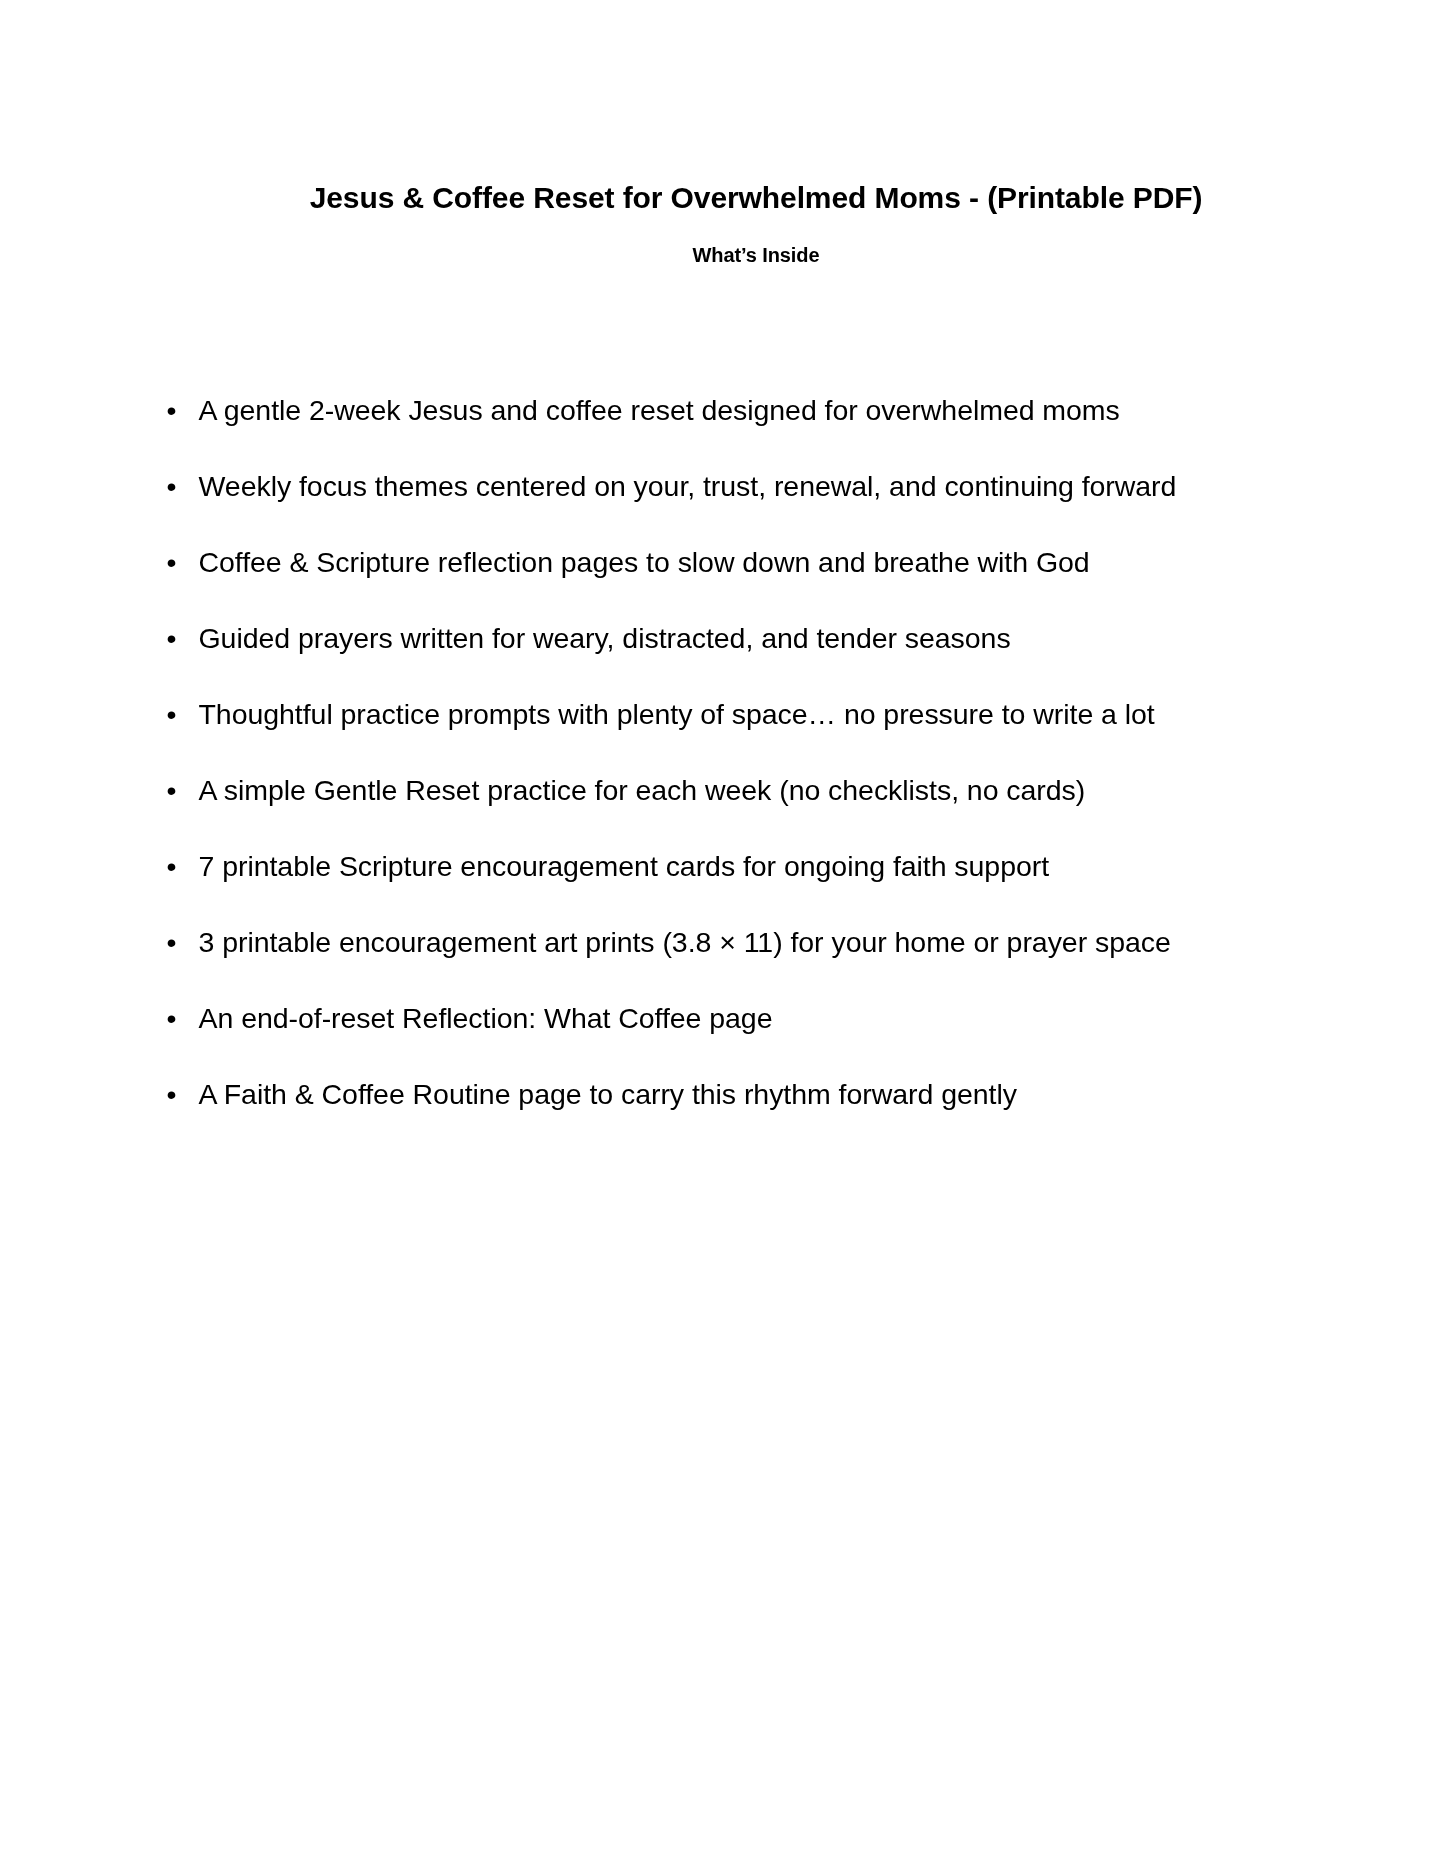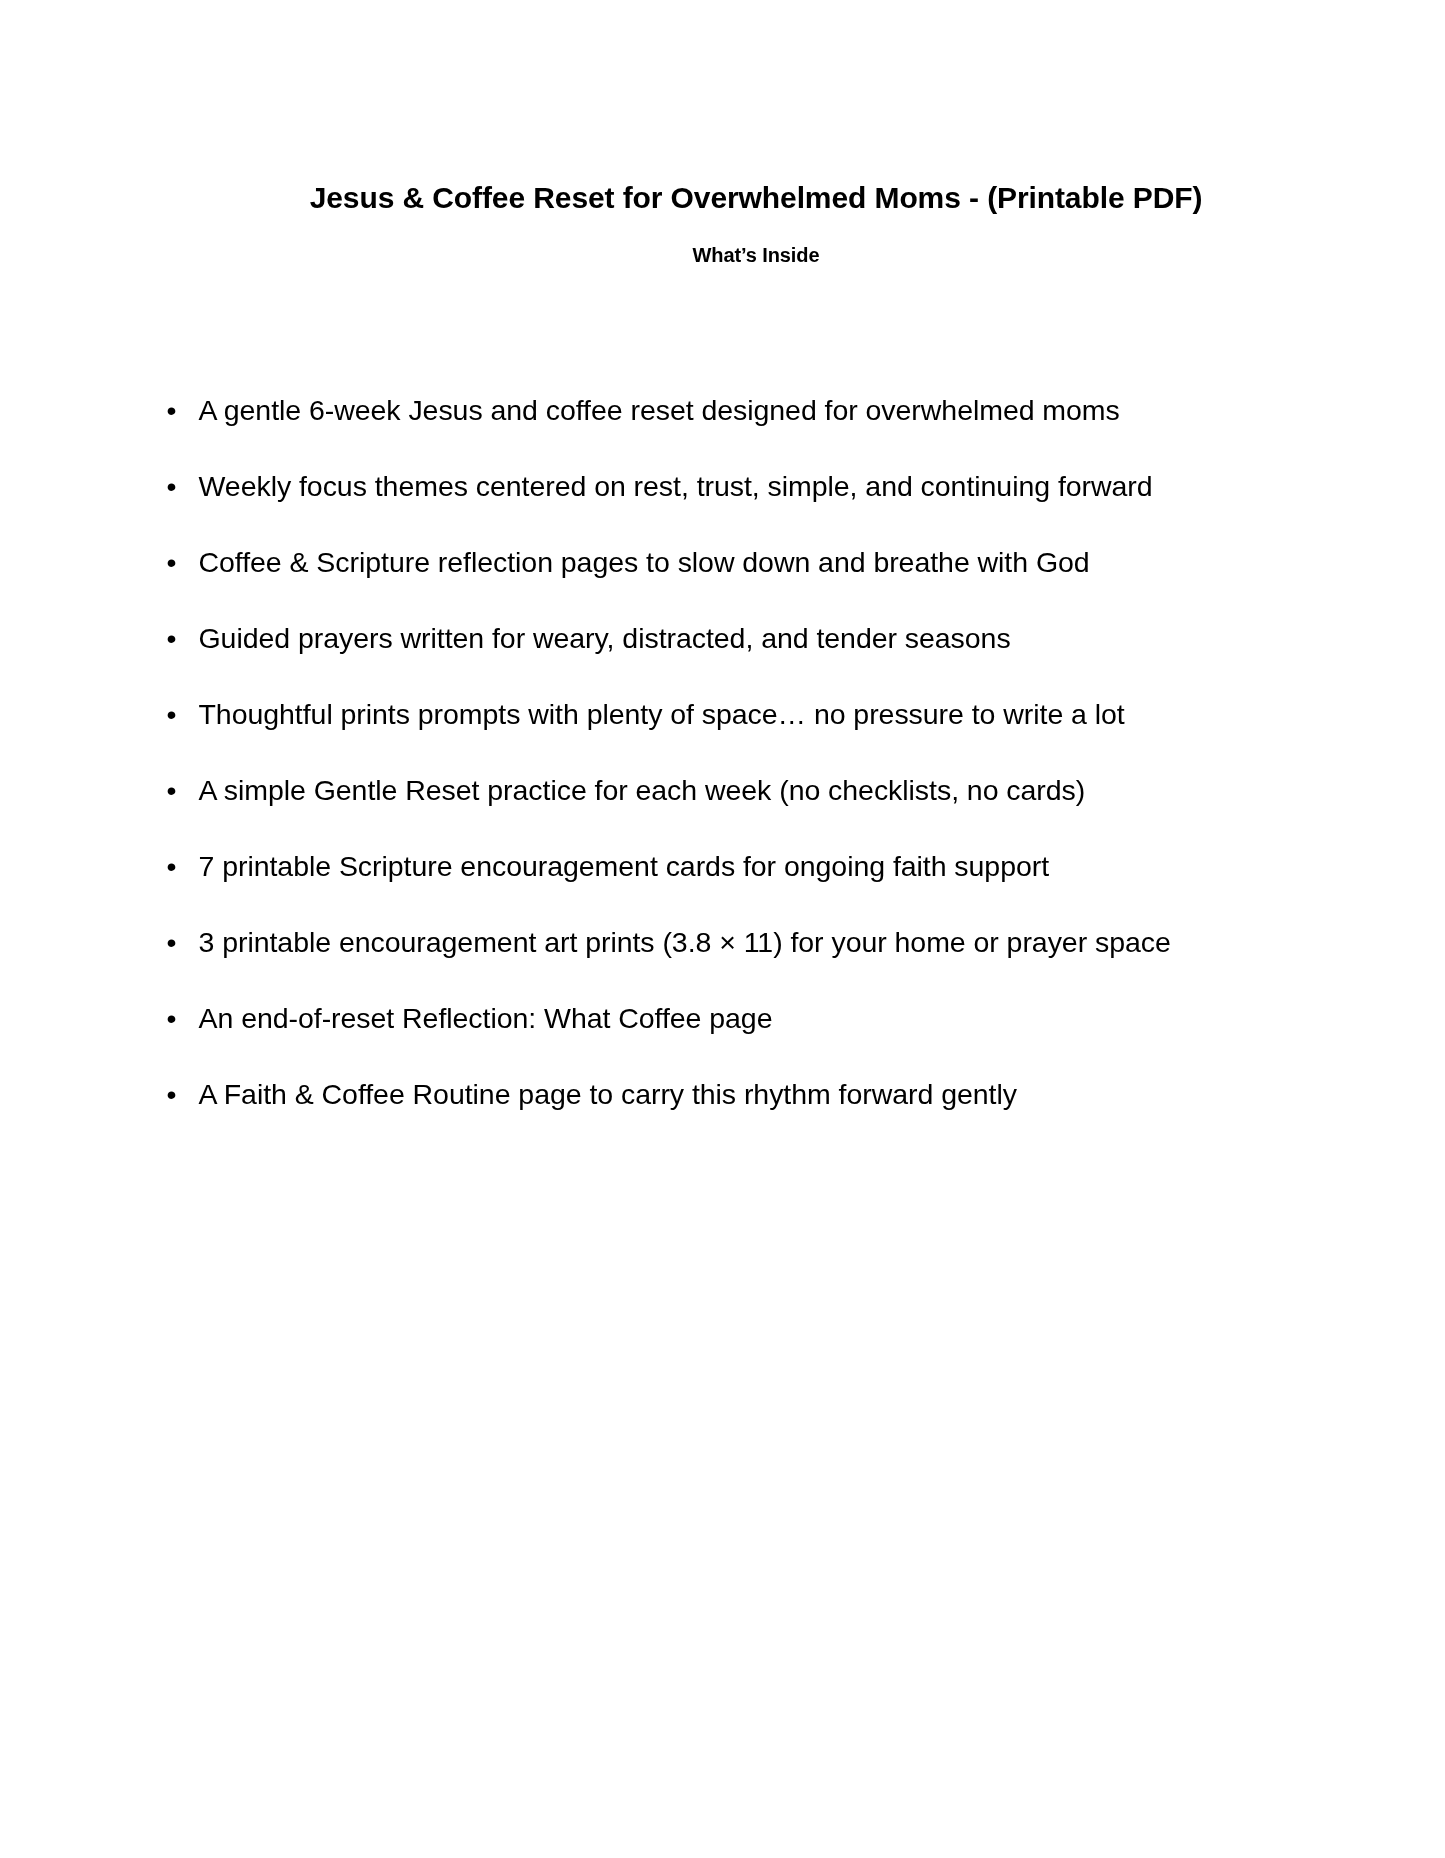--- a/index.html
+++ b/index.html
@@ -90,37 +90,37 @@
 <div class="page">
 
   <div class="doc-header">
     <h1 class="doc-title">Jesus &amp; Coffee Reset for Overwhelmed Moms - (Printable PDF)</h1>
     <h2 class="doc-subtitle">What’s Inside</h2>
   </div>
 
   <ul class="feature-list">
     <li class="feature-item">
       <span class="bullet-marker">•</span>
-      <span class="feature-text">A gentle 6-week Jesus and coffee reset designed for overwhelmed moms</span>
+      <span class="feature-text">A gentle 2-week Jesus and coffee reset designed for overwhelmed moms</span>
     </li>
     <li class="feature-item">
       <span class="bullet-marker">•</span>
-      <span class="feature-text">Weekly focus themes centered on rest, trust, simple, and continuing forward</span>
+      <span class="feature-text">Weekly focus themes centered on your, trust, renewal, and continuing forward</span>
     </li>
     <li class="feature-item">
       <span class="bullet-marker">•</span>
       <span class="feature-text">Coffee &amp; Scripture reflection pages to slow down and breathe with God</span>
     </li>
     <li class="feature-item">
       <span class="bullet-marker">•</span>
       <span class="feature-text">Guided prayers written for weary, distracted, and tender seasons</span>
     </li>
     <li class="feature-item">
       <span class="bullet-marker">•</span>
-      <span class="feature-text">Thoughtful prints prompts with plenty of space… no pressure to write a lot</span>
+      <span class="feature-text">Thoughtful practice prompts with plenty of space… no pressure to write a lot</span>
     </li>
     <li class="feature-item">
       <span class="bullet-marker">•</span>
       <span class="feature-text">A simple Gentle Reset practice for each week (no checklists, no cards)</span>
     </li>
     <li class="feature-item">
       <span class="bullet-marker">•</span>
       <span class="feature-text">7 printable Scripture encouragement cards for ongoing faith support</span>
     </li>
     <li class="feature-item">

